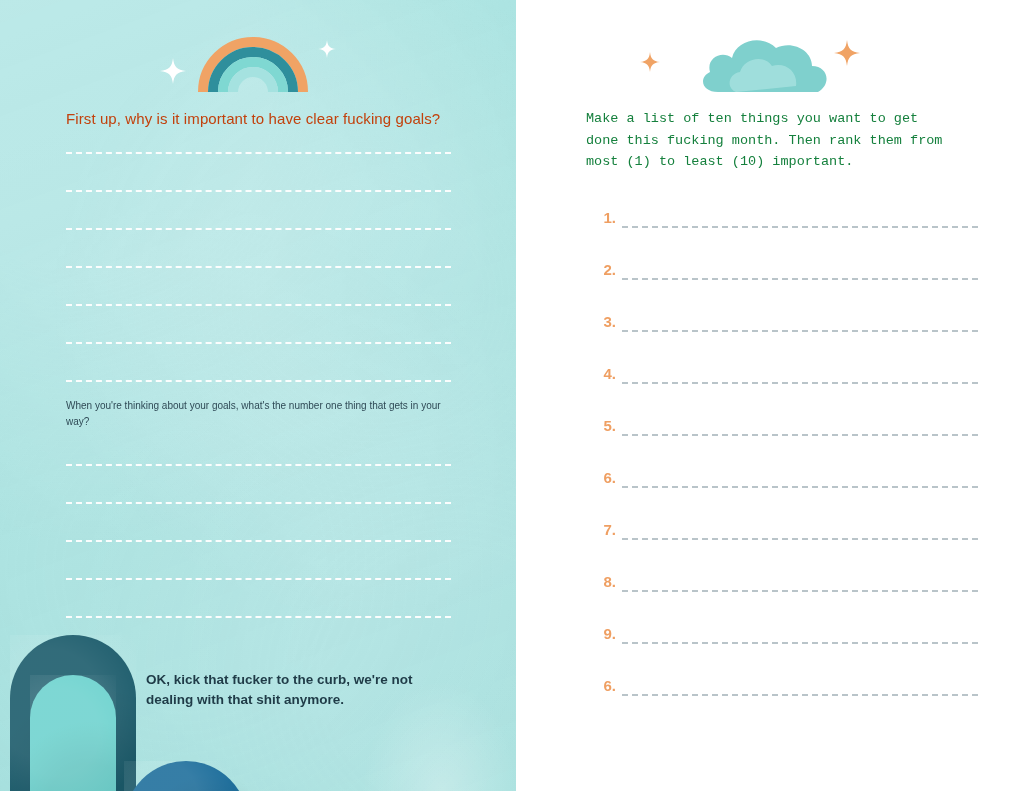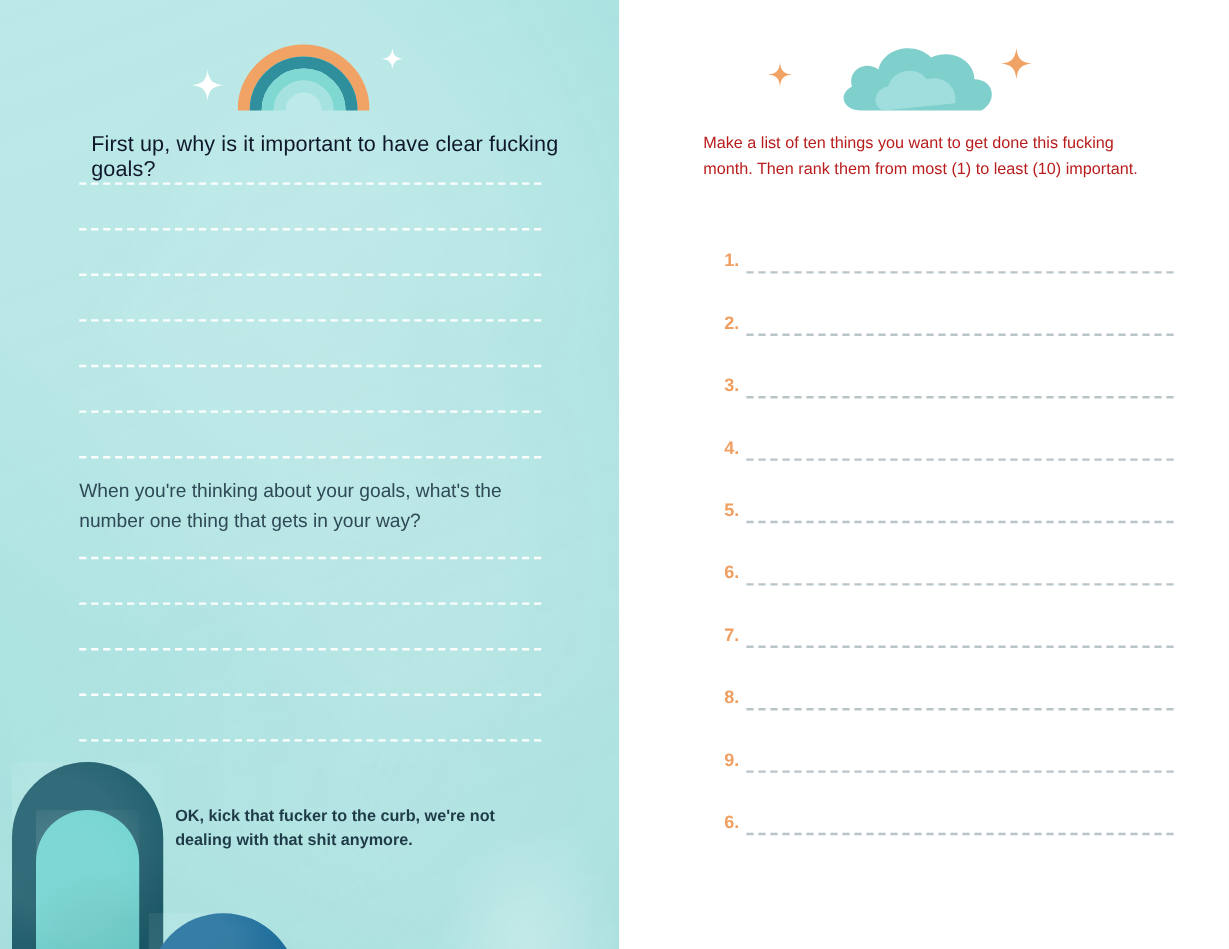--- a/index.html
+++ b/index.html
@@ -57,33 +57,33 @@
     width: 110px;
     height: 58px;
   }
   .sparkle {
     position: absolute;
   }
 
   
   .l-prompt1 {
     position: absolute;
-    left: 76px;
+    left: 66px;
     top: 110px;
     width: 400px;
-    font-size: 18px;
-    color: #0f172a;
+    font-size: 15px;
+    color: #c2410c;
     letter-spacing: .1px;
   }
   .l-prompt2 {
     position: absolute;
     left: 66px;
     top: 398px;
     width: 390px;
-    font-size: 16px;
+    font-size: 10px;
     line-height: 1.55;
     color: #2f4a56;
   }
   .l-note {
     position: absolute;
     left: 146px;
     top: 670px;
     width: 280px;
     font-size: 13.5px;
     font-weight: bold;
@@ -257,21 +257,21 @@
       <svg viewBox="0 0 20 20" width="20" height="20">
         <path d="M10 0 C10.8 7 13 9.2 20 10 C13 10.8 10.8 13 10 20 C9.2 13 7 10.8 0 10 C7 9.2 9.2 7 10 0 Z" fill="#f0a365"></path>
       </svg>
     </div>
     <div class="sparkle" style="left:318px; top:40px;">
       <svg viewBox="0 0 26 26" width="26" height="26">
         <path d="M13 0 C14 9 17 12 26 13 C17 14 14 17 13 26 C12 17 9 14 0 13 C9 12 12 9 13 0 Z" fill="#f0a365"></path>
       </svg>
     </div>
 
-    <div style="position:absolute; left:70px; top:108px; width:372px; font-size:13.5px; line-height:1.6; color:#b91c1c;">Make a list of ten things you want to get done this fucking month. Then rank them from most (1) to least (10) important.</div>
+    <div style="position:absolute; left:70px; top:108px; width:372px; font-size:13.5px; line-height:1.6; color:#15803d;font-family:Liberation Mono, monospace;">Make a list of ten things you want to get done this fucking month. Then rank them from most (1) to least (10) important.</div>
 
     <div style="position:absolute; left:70px; top:176px; width:392px;">
       <div class="rank-row">
         <span class="rank-num">1.</span>
         <span class="rank-line"></span>
       </div>
       <div class="rank-row">
         <span class="rank-num">2.</span>
         <span class="rank-line"></span>
       </div>

